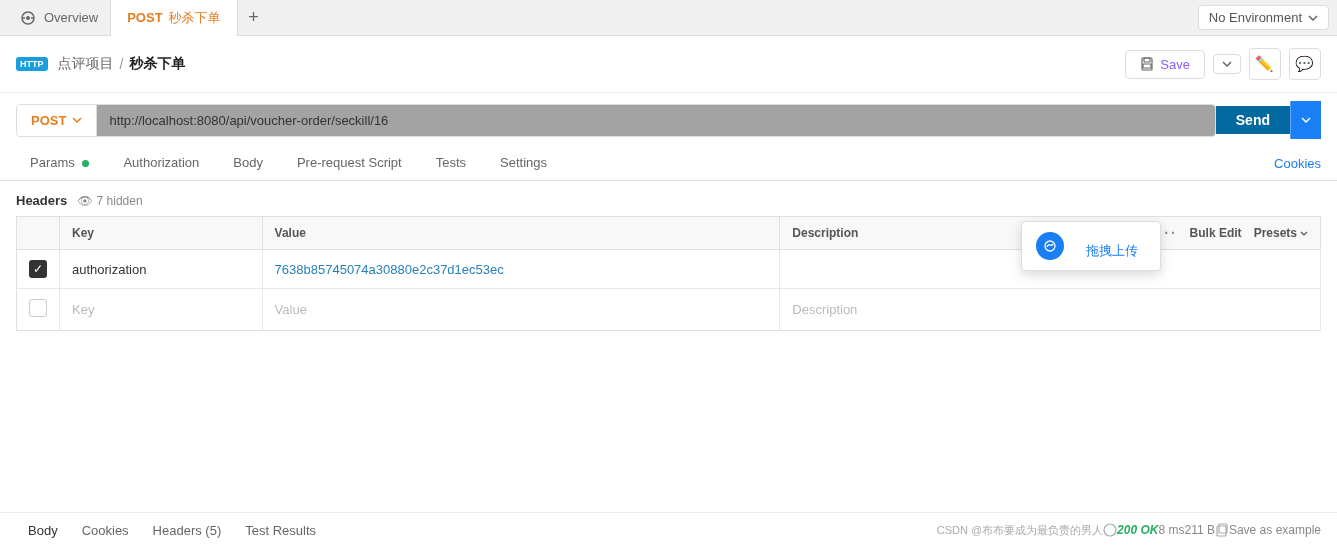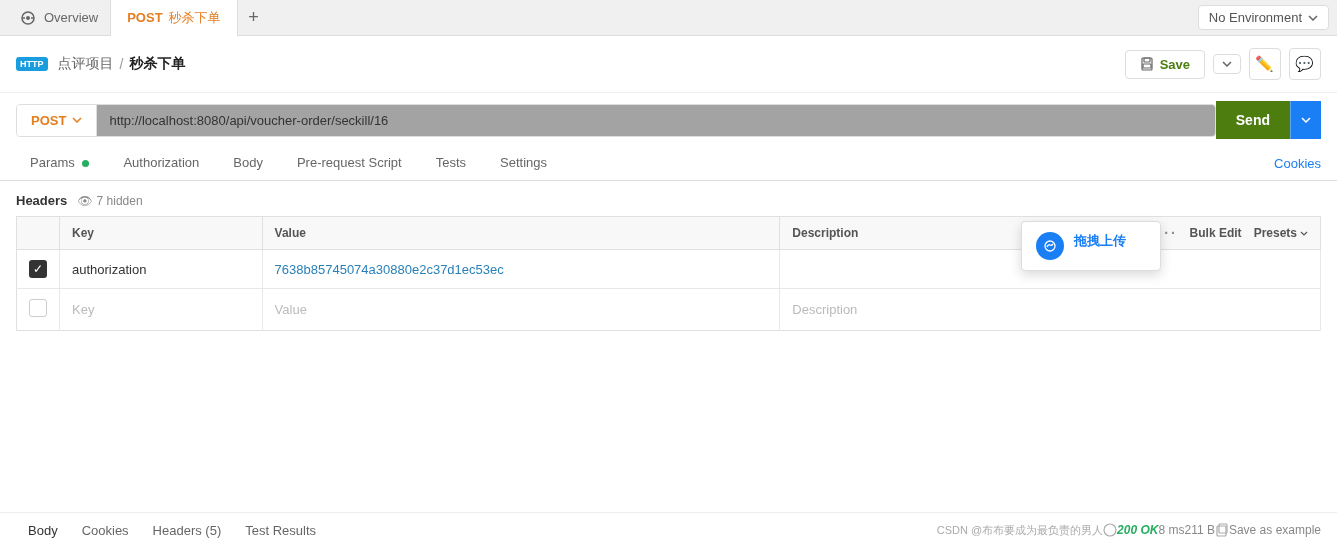--- a/index.html
+++ b/index.html
@@ -109,22 +109,21 @@
     .btn-save {
       display: flex;
       align-items: center;
       gap: 6px;
       padding: 6px 14px;
       border: 1px solid #ddd;
       border-radius: 4px;
       background: #fff;
       cursor: pointer;
       font-size: 13px;
-      color: #4d7c0f;
-      font-weight: bold;
+      color: #8b5cf6;
     }
     .btn-save-dropdown {
       display: flex;
       align-items: center;
       padding: 6px 8px;
       border: 1px solid #ddd;
       border-radius: 4px;
       background: #fff;
       cursor: pointer;
     }
@@ -174,25 +173,25 @@
       font-size: 13px;
       color: #333;
       background: #a3a3a3;
     }
     .btn-send {
       display: flex;
       align-items: center;
       gap: 0;
     }
     .btn-send-main {
-      background: #4d7c0f;
+      background: #0369a1;
       color: #fff;
       border: none;
       padding: 0 20px;
-      height: 38px;
+      height: 28px;
       font-size: 14px;
       font-weight: 600;
       cursor: pointer;
       display: flex;
       align-items: center;
       gap: 0;
     }
     .btn-send-dropdown {
       background: #1a7ef5;
       color: #fff;
@@ -354,27 +353,26 @@
       right: 160px;
       background: #fff;
       border: 1px solid #ddd;
       border-radius: 4px;
       box-shadow: 0 4px 12px rgba(0,0,0,0.15);
       z-index: 100;
       width: 140px;
     }
     .send-dropdown-popup .popup-item {
       display: flex;
-      align-items: flex-start;
-      gap: 10px;
+      align-items: flex-end;
+      gap: 22px;
       padding: 10px 14px;
       cursor: pointer;
       font-size: 13px;
       color: #1a7ef5;
-      font-weight: bold;
     }
     .popup-icon {
       width: 28px;
       height: 28px;
       background: #1a7ef5;
       border-radius: 50%;
       display: flex;
       align-items: center;
       justify-content: center;
       color: #fff;

